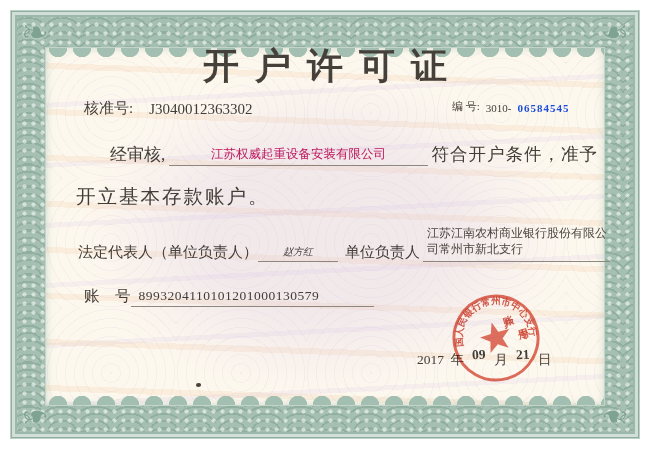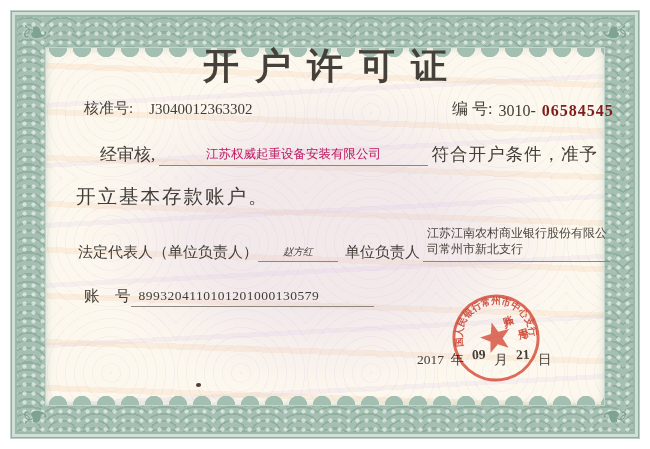--- a/index.html
+++ b/index.html
@@ -37,26 +37,26 @@
   .scallop.bottom{bottom:44px;background-image:radial-gradient(circle at 12px 9px, #a3bfb1 0 9px, transparent 9.5px);background-size:24px 9px;}
 
   
   .content{position:absolute;left:0;top:0;right:0;bottom:0;}
   .title{position:absolute;left:0;right:0;top:42px;text-align:center;font-size:36px;font-weight:700;
     letter-spacing:16px;text-indent:16px;color:#45403a;}
   .row{position:absolute;display:flex;align-items:flex-end;}
   .lbl{white-space:nowrap;}
   .uline{border-bottom:1.5px solid #8d877e;text-align:center;padding:0 3px 2px 3px;}
   .serif-val{font-family:"Liberation Serif", serif;}
-  .red{color:#7f1d1d;font-weight:700;letter-spacing:1px;}
+  .red{color:#1d4ed8;font-weight:700;letter-spacing:1px;}
 
   .approval{left:84px;top:99px;font-size:15px;gap:16px;}
-  .serial{left:452px;top:99px;font-size:16px;gap:6px;}
+  .serial{left:452px;top:99px;font-size:11px;gap:6px;}
 
-  .line1{left:100px;top:142px;right:52px;}
+  .line1{left:110px;top:142px;right:52px;}
   .line1 .prefix{font-size:17px;white-space:nowrap;}
   .line1 .company{flex:1;font-size:12.5px;color:#be185d;margin:0 4px;}
   .line1 .suffix{font-size:17.5px;white-space:nowrap;letter-spacing:1px;}
 
   .line2{position:absolute;left:76px;top:183px;font-size:19.5px;letter-spacing:2px;}
 
   .line3{left:78px;top:226px;right:40px;}
   .line3 .lbl{font-size:15px;}
   .line3 .name{width:74px;font-size:10px;font-style:italic;}
   .line3 .banklbl{font-size:15px;margin-left:7px;}

